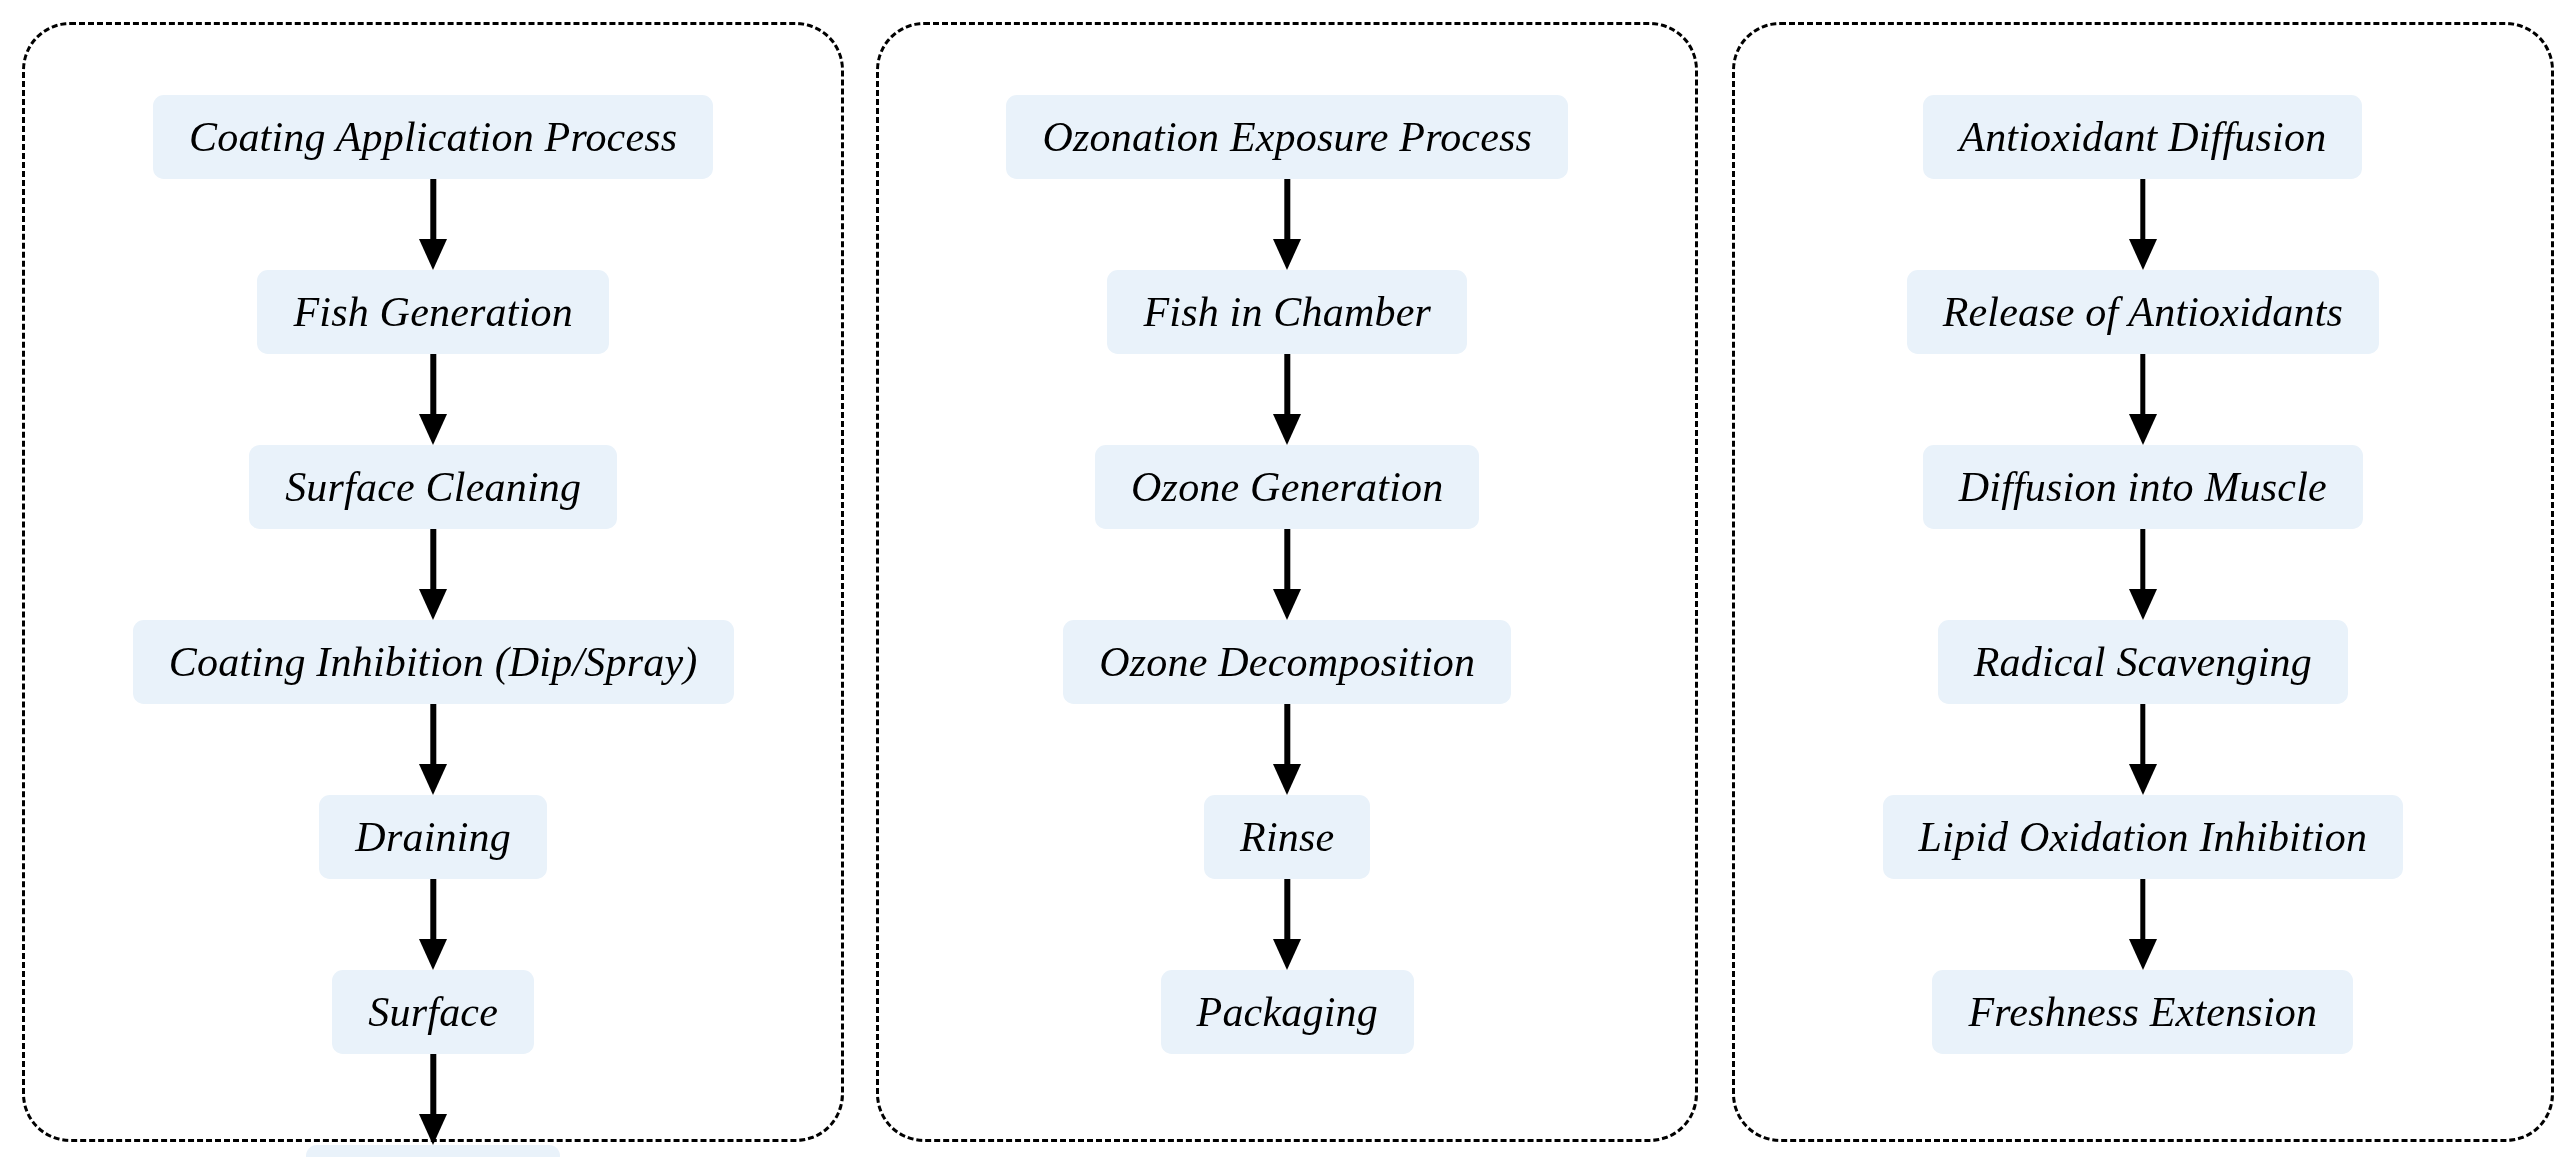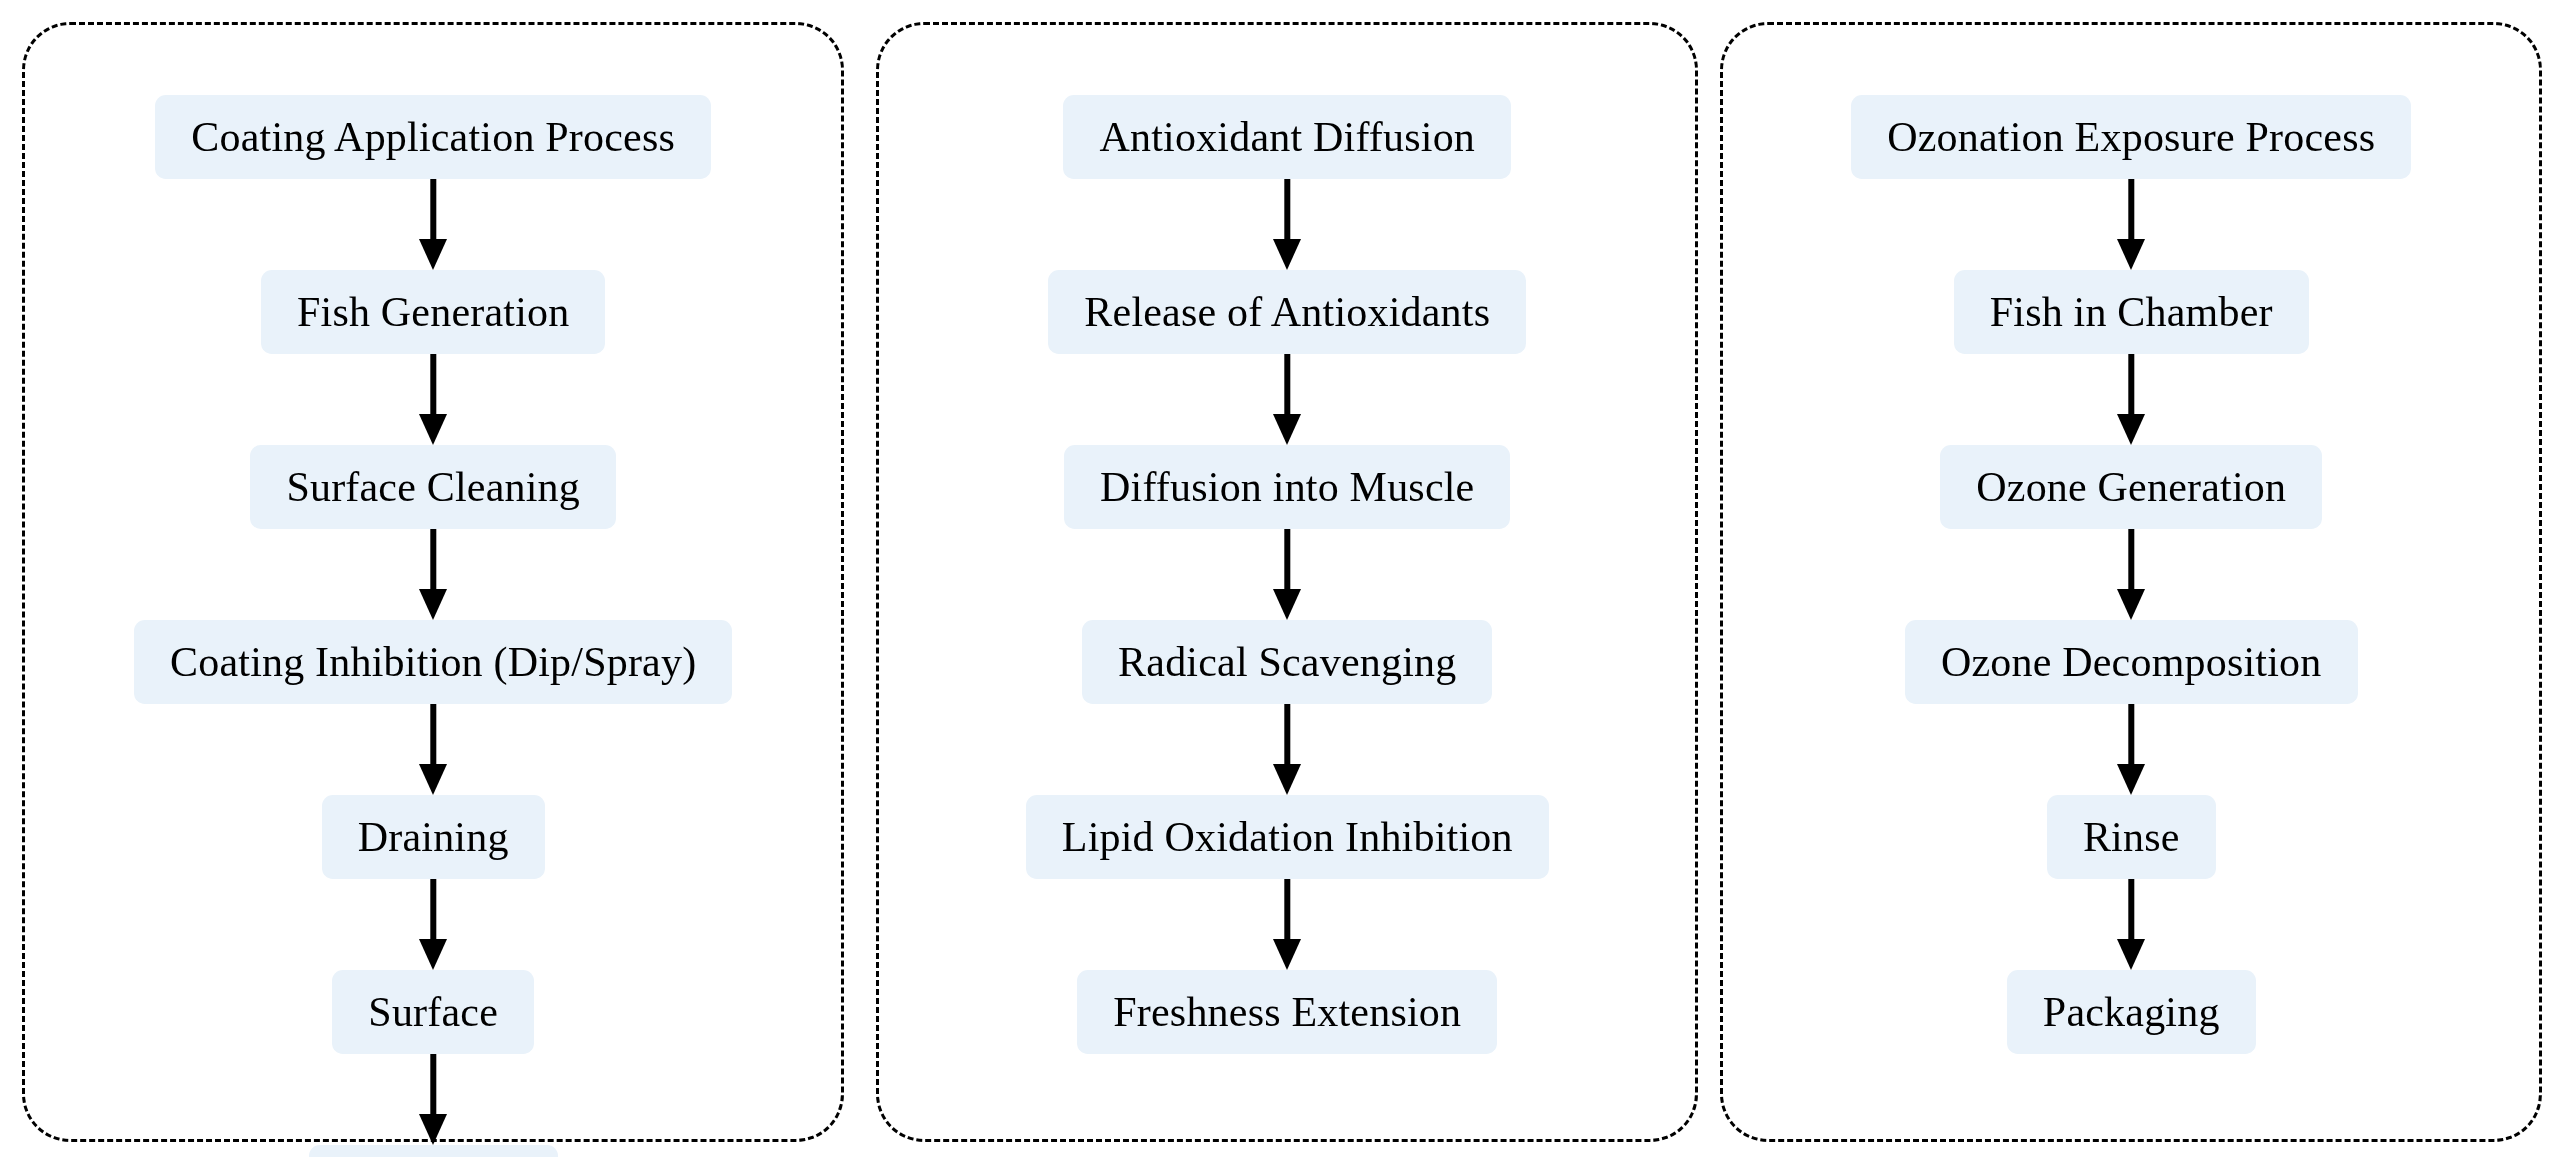--- a/index.html
+++ b/index.html
@@ -27,20 +27,21 @@
   .panel {
     position: relative;
     box-sizing: border-box;
     border: 3.9px dashed #000000;
     border-radius: 48px;
     margin: 22.4px 0 16.2px 0;
     display: flex;
     flex-direction: column;
     align-items: flex-end;
     padding-top: 70px;
+    font-style: italic;
   }
 
   .panel-1 { width: 822px; margin-left: 22.4px; margin-right: 32.5px; }
   .panel-2 { width: 822px; margin-right: 34px; }
   .panel-3 { width: 822px; margin-right: 22.4px; }
 
   .flow {
     display: flex;
     flex-direction: column;
     align-items: center;
@@ -137,20 +138,63 @@
       <div class="arrow">
         <div class="shaft"></div>
         <div class="head"></div>
       </div>
 
       <div class="node">Packaging</div>
 
     </div>
   </div>
 
+  <div class="panel panel-2">
+    <div class="flow">
+
+      <div class="node">Ozonation Exposure Process</div>
+
+      <div class="arrow">
+        <div class="shaft"></div>
+        <div class="head"></div>
+      </div>
+
+      <div class="node">Fish in Chamber</div>
+
+      <div class="arrow">
+        <div class="shaft"></div>
+        <div class="head"></div>
+      </div>
+
+      <div class="node">Ozone Generation</div>
+
+      <div class="arrow">
+        <div class="shaft"></div>
+        <div class="head"></div>
+      </div>
+
+      <div class="node">Ozone Decomposition</div>
+
+      <div class="arrow">
+        <div class="shaft"></div>
+        <div class="head"></div>
+      </div>
+
+      <div class="node">Rinse</div>
+
+      <div class="arrow">
+        <div class="shaft"></div>
+        <div class="head"></div>
+      </div>
+
+      <div class="node">Packaging</div>
+
+    </div>
+  </div>
+
   <div class="panel panel-3">
     <div class="flow">
 
       <div class="node">Antioxidant Diffusion</div>
 
       <div class="arrow">
         <div class="shaft"></div>
         <div class="head"></div>
       </div>
 
@@ -180,57 +224,14 @@
       <div class="arrow">
         <div class="shaft"></div>
         <div class="head"></div>
       </div>
 
       <div class="node">Freshness Extension</div>
 
     </div>
   </div>
 
-  <div class="panel panel-2">
-    <div class="flow">
-
-      <div class="node">Ozonation Exposure Process</div>
-
-      <div class="arrow">
-        <div class="shaft"></div>
-        <div class="head"></div>
-      </div>
-
-      <div class="node">Fish in Chamber</div>
-
-      <div class="arrow">
-        <div class="shaft"></div>
-        <div class="head"></div>
-      </div>
-
-      <div class="node">Ozone Generation</div>
-
-      <div class="arrow">
-        <div class="shaft"></div>
-        <div class="head"></div>
-      </div>
-
-      <div class="node">Ozone Decomposition</div>
-
-      <div class="arrow">
-        <div class="shaft"></div>
-        <div class="head"></div>
-      </div>
-
-      <div class="node">Rinse</div>
-
-      <div class="arrow">
-        <div class="shaft"></div>
-        <div class="head"></div>
-      </div>
-
-      <div class="node">Packaging</div>
-
-    </div>
-  </div>
-
 </div>
 
 
 </body></html>

